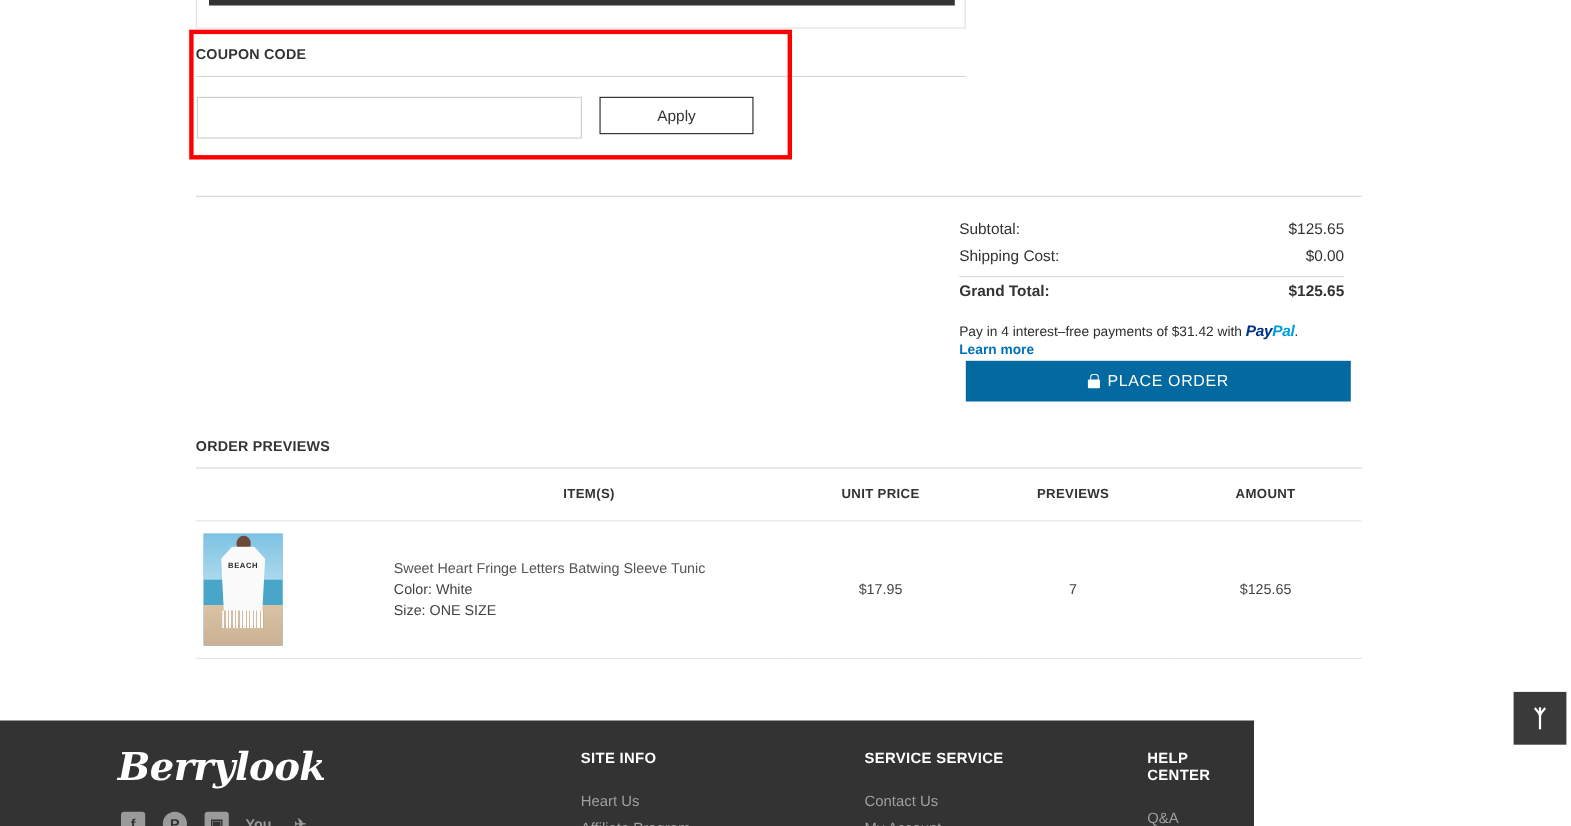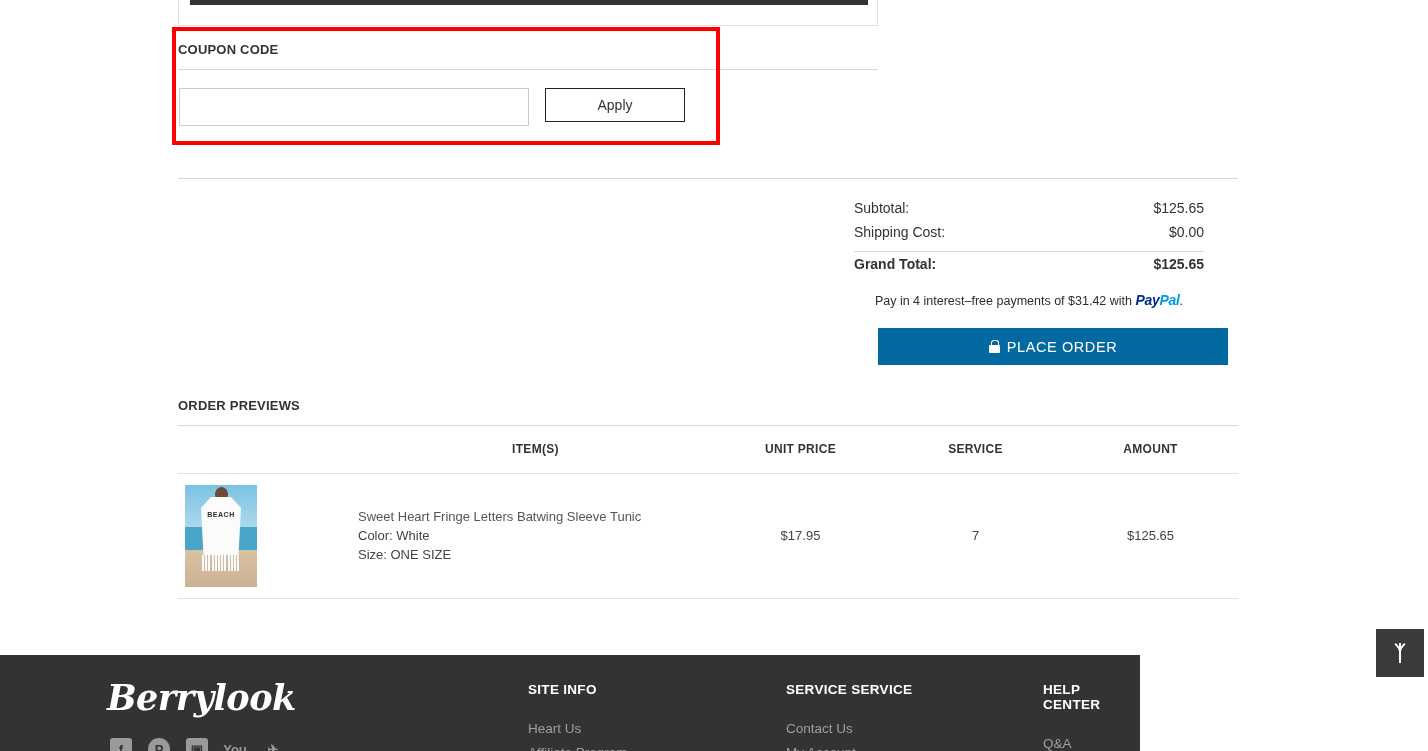--- a/index.html
+++ b/index.html
@@ -88,23 +88,22 @@
   .main-divider {
     position: absolute;
     left: 178px; top: 178px;
     width: 1060px; height: 1px;
     background: #d8d8d8;
   }
 
   
   .totals {
     position: absolute;
-    left: 854px; top: 200px;
+    left: 872px; top: 200px;
     width: 350px;
-    text-align: center;
   }
   .total-row {
     display: flex;
     justify-content: space-between;
     align-items: baseline;
     font-size: 14px;
     height: 24px;
     color: #333;
   }
   .total-row.grand { font-weight: bold; }
@@ -348,20 +347,21 @@
       <span>$0.00</span>
     </div>
     <div class="totals-sep"></div>
     <div class="total-row grand">
       <span>Grand Total:</span>
       <span>$125.65</span>
     </div>
 
     <div class="paypal-line">
       <span>Pay in 4 interest–free payments of $31.42 with </span><span class="pp-logo"><span class="pp-pay">Pay</span><span class="pp-pal">Pal</span></span><span>.</span>
+      <a class="pp-learn" href="#">Learn more</a>
     </div>
   </div>
 
   <button class="place-order">
     <span class="lock-ico"></span>
     <span>PLACE ORDER</span>
   </button>
 
   <div class="previews-title">ORDER PREVIEWS</div>
   <div class="previews-divider"></div>
@@ -372,21 +372,21 @@
         <col class="col-item">
         <col class="col-unit">
         <col class="col-qty">
         <col class="col-amount">
     </colgroup>
     <thead>
       <tr>
         <th></th>
         <th class="center">ITEM(S)</th>
         <th class="center">UNIT PRICE</th>
-        <th class="center">SERVICE</th>
+        <th class="center">PREVIEWS</th>
         <th class="center">AMOUNT</th>
       </tr>
     </thead>
     <tbody>
       <tr>
         <td class="thumb-cell">
           <span class="thumb">
             <span class="sky"></span>
             <span class="sea"></span>
             <span class="sand"></span>

